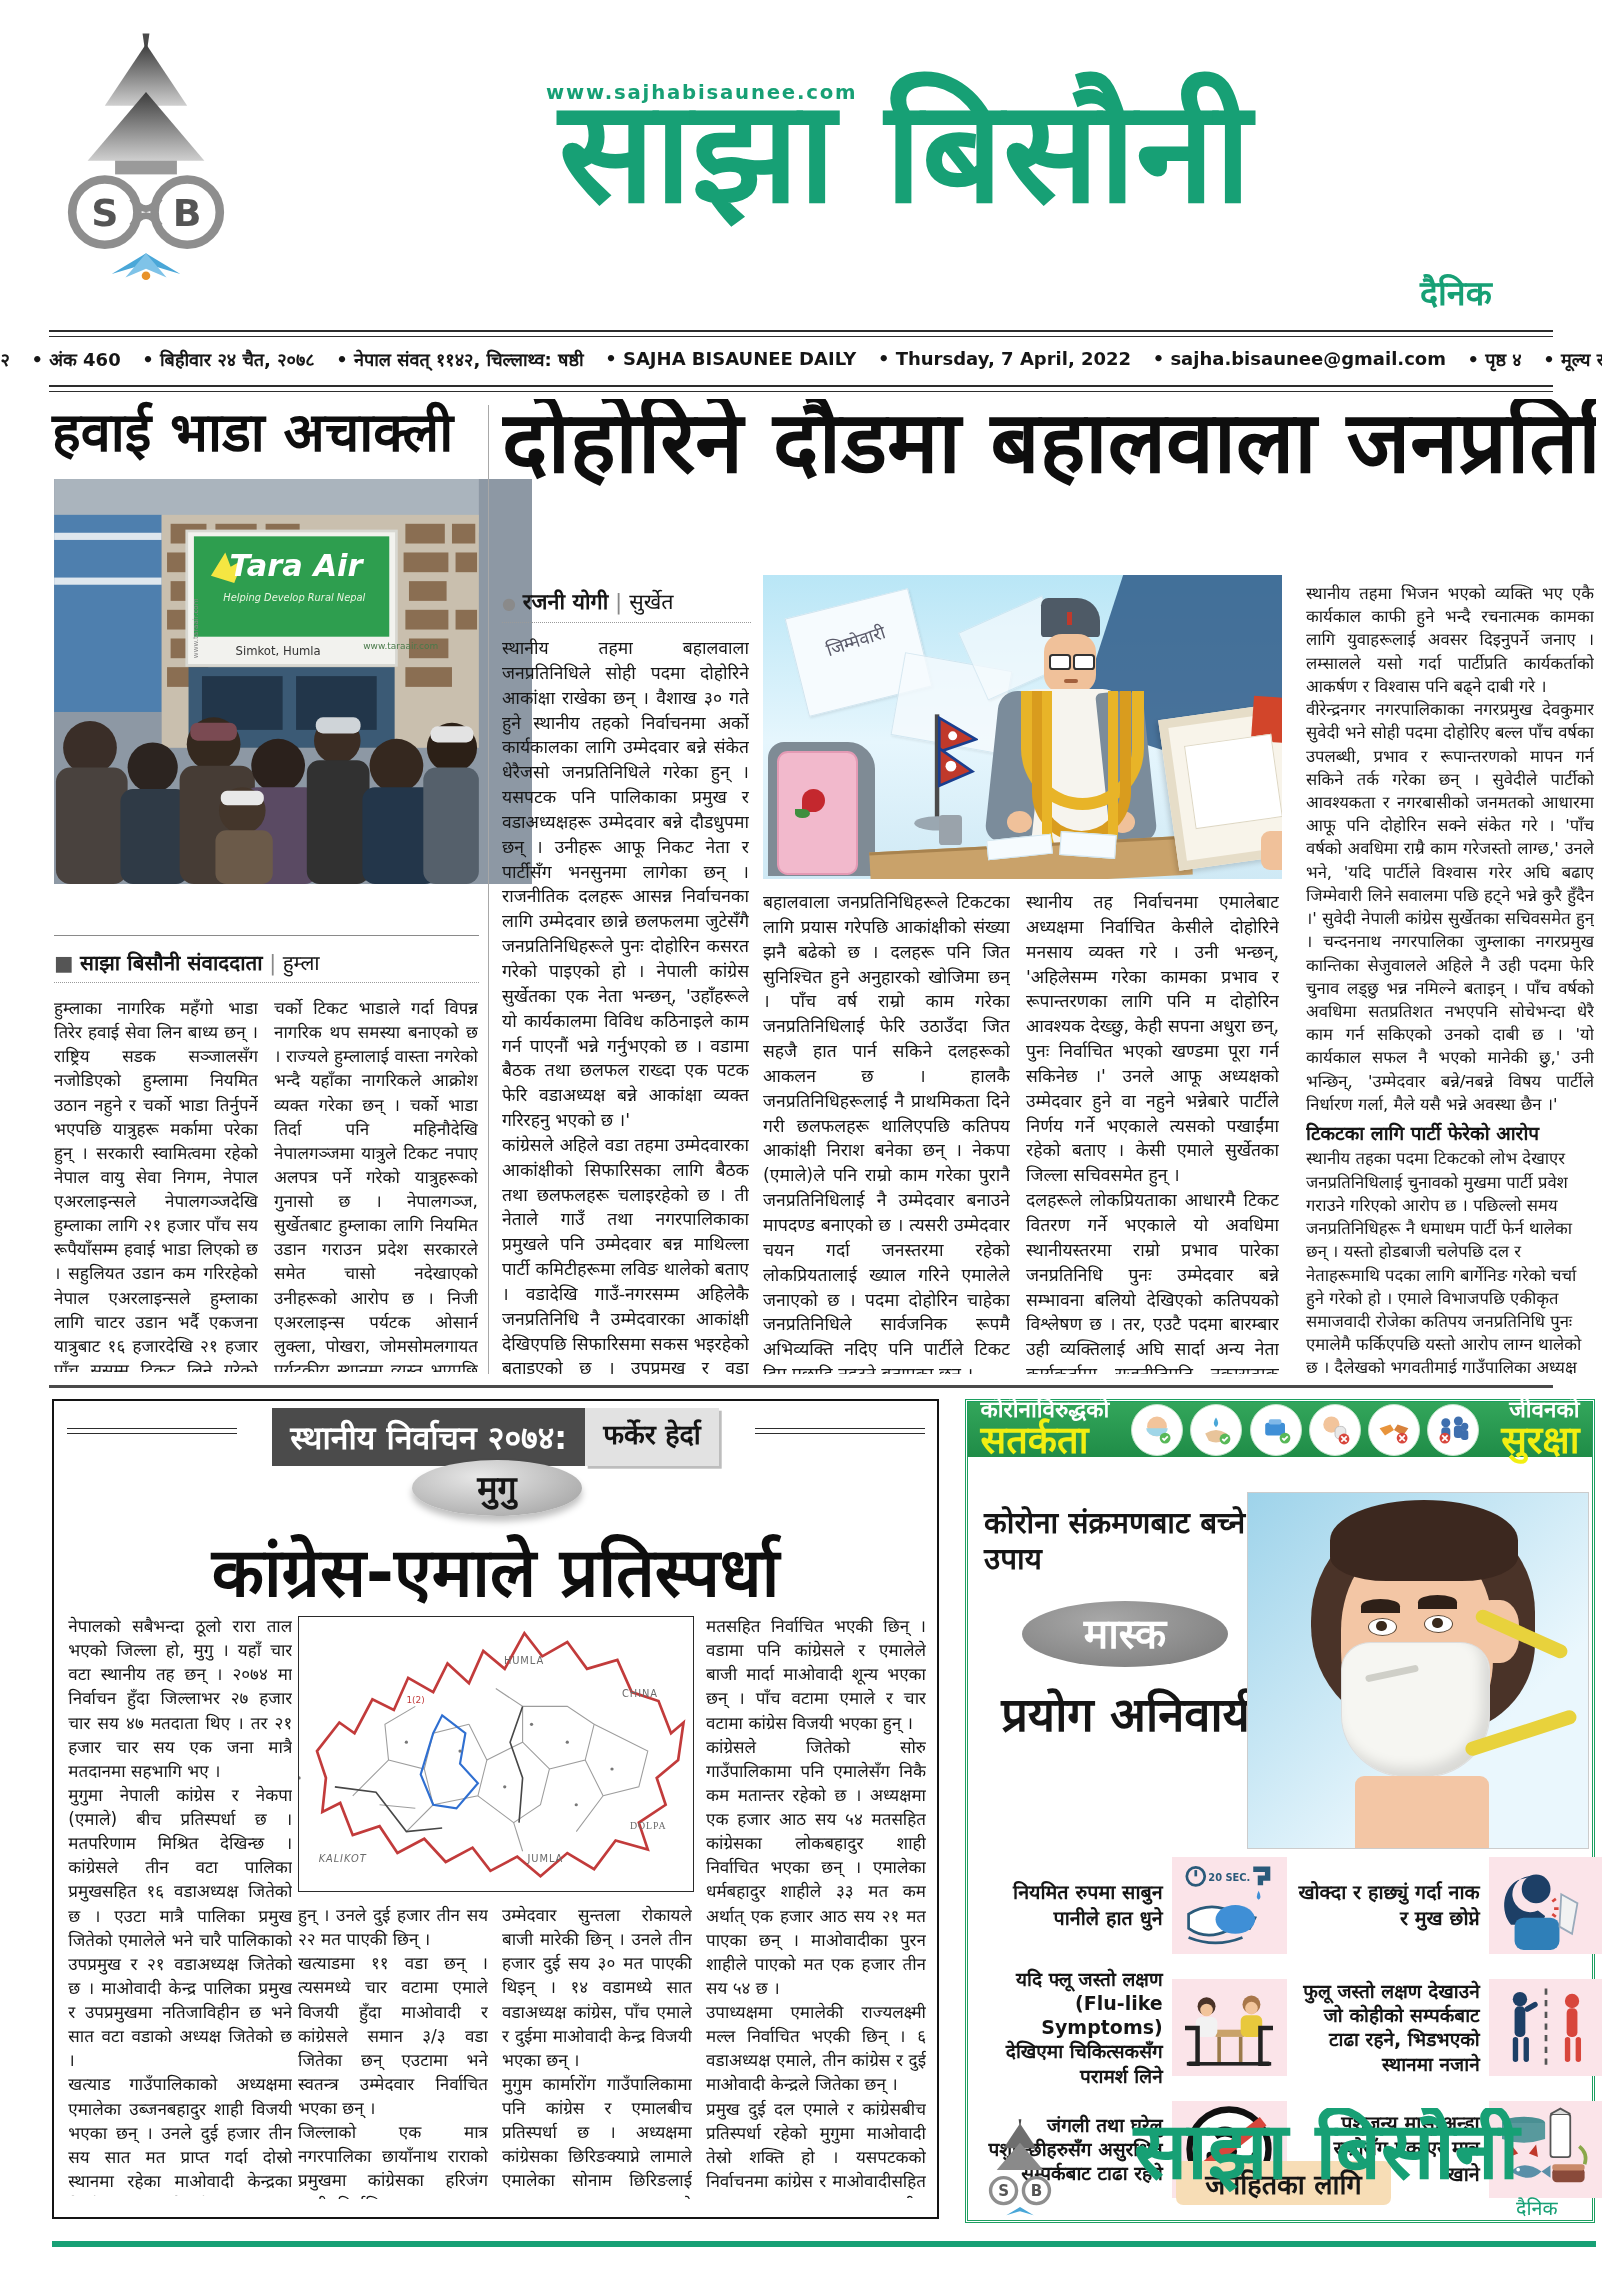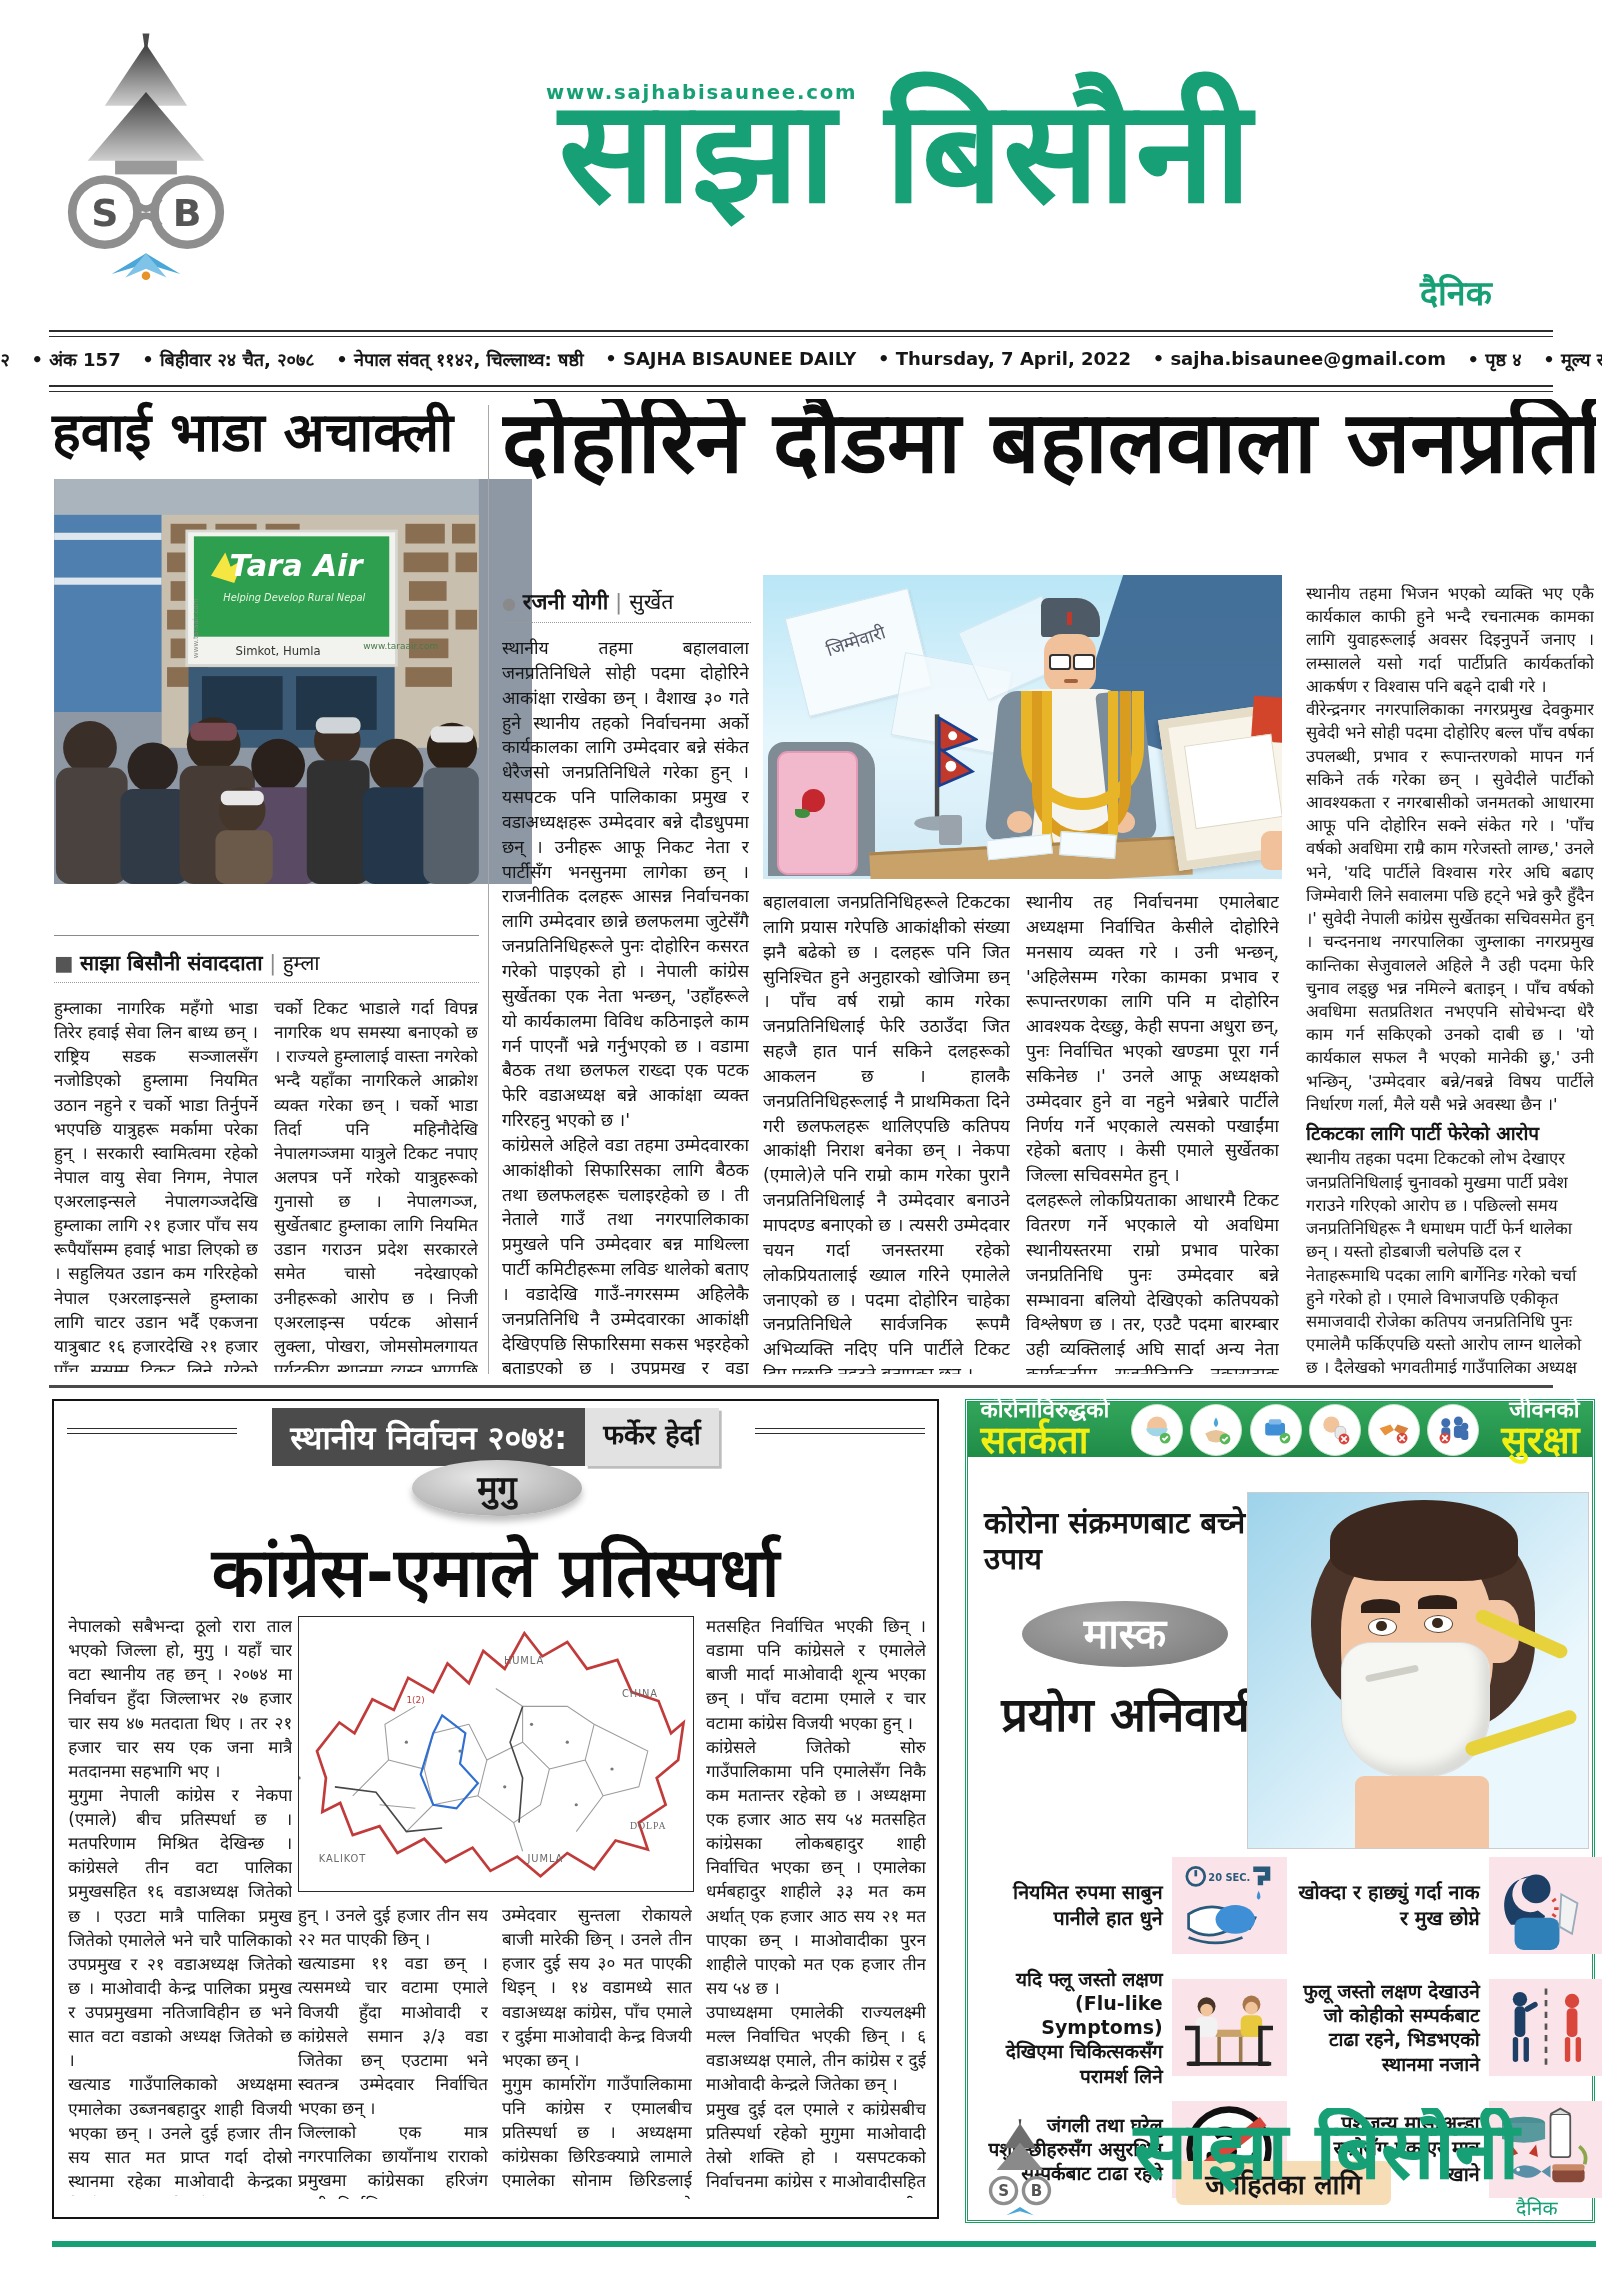--- a/index.html
+++ b/index.html
@@ -61,21 +61,21 @@
   <div class="abs green" style="left:546px;top:81px;font-size:19.7px;letter-spacing:1.8px;font-weight:bold;">www.sajhabisaunee.com</div>
 
   <div class="abs green b center" style="left:269px;top:70px;width:1272px;height:206px;font-size:142px;line-height:1.15;overflow:hidden;">साझा बिसौनी</div>
 
   <div class="abs green b" style="left:1420px;top:269px;font-size:34px;">दैनिक</div>
 
   <div class="abs double-rule" style="left:49px;top:330px;width:1504px;"></div>
   <div class="abs" style="left:49px;top:337px;width:1504px;">
     <div class="dateline">
       <span class="dl-item">वर्ष १२</span>
-      <span class="dl-item">अंक 157</span>
+      <span class="dl-item">अंक 460</span>
       <span class="dl-item">बिहीवार २४ चैत, २०७८</span>
       <span class="dl-item">नेपाल संवत् ११४२, चिल्लाथ्व: षष्ठी</span>
       <span class="dl-item">SAJHA BISAUNEE DAILY</span>
       <span class="dl-item">Thursday, 7 April, 2022</span>
       <span class="dl-item">sajha.bisaunee@gmail.com</span>
       <span class="dl-item">पृष्ठ ४</span>
       <span class="dl-item">मूल्य रू. ५ ।–</span>
     </div>
   </div>
   <div class="abs double-rule" style="left:49px;top:385px;width:1504px;"></div>
@@ -293,21 +293,21 @@
             <circle cx="260" cy="120" r="1.8"></circle>
           <circle cx="90,180" cy="180" r="1.8"></circle>
             <circle cx="310" cy="210" r="1.8"></circle>
         </g>
         <text x="120" y="96" font-size="10" fill="#c23b3b">1(2)</text>
       </svg>
       <div class="mapLabel" style="left:52%;top:14%;">HUMLA</div>
       <div class="mapLabel" style="left:82%;top:26%;">CHINA</div>
       <div class="mapLabel" style="left:84%;top:74%;font-family:Liberation Serif, serif;">DOLPA</div>
       <div class="mapLabel" style="left:58%;top:86%;">JUMLA</div>
-      <div class="mapLabel" style="left:5%;top:86%;">KALIKOT</div>
+      <div class="mapLabel" style="left:5%;top:86%;font-style:italic;">KALIKOT</div>
     </div>
 
     <div class="col" style="left:244px;top:502px;width:190px;height:296px;">हुन् । उनले दुई हजार तीन सय २२ मत पाएकी छिन् ।
 खत्याडमा ११ वडा छन् । त्यसमध्ये चार वटामा एमाले विजयी हुँदा माओवादी र कांग्रेसले समान ३/३ वडा जितेका छन् एउटामा भने स्वतन्त्र उम्मेदवार निर्वाचित भएका छन् ।
 जिल्लाको एक मात्र नगरपालिका छायाँनाथ राराको प्रमुखमा कांग्रेसका हरिजंग शाही निर्वाचित भएका छन् । शाहीले तीन हजार पाँच सय ६० मत ल्याउँदा उनका निकटम प्रतिद्वन्द्वी एमालेका जितबहादुर मल्लले तीन हजार चार सय ४१ पाएका छन् ।
 उपप्रमुखमा भने एमाले</div>
     <div class="col" style="left:448px;top:502px;width:190px;height:296px;">उम्मेदवार सुन्तला रोकायले बाजी मारेकी छिन् । उनले तीन हजार दुई सय ३० मत पाएकी थिइन् । १४ वडामध्ये सात वडाअध्यक्ष कांग्रेस, पाँच एमाले र दुईमा माओवादी केन्द्र विजयी भएका छन् ।
 मुगुम कार्मारोंग गाउँपालिकामा पनि कांग्रेस र एमालबीच प्रतिस्पर्धा छ । अध्यक्षमा कांग्रेसका छिरिङक्याप्ने लामाले एमालेका सोनाम छिरिङलाई एक सय ४४ मतअन्तरले पराजित गरेका छन् । लामाले एक हजार एक सय ७० मत पाउँदा छिरिङले एक हजार २६ मत पाएका हुन् ।
 उपाध्यक्षमा भने एमालेका छिरिङ तामाङ एक हजार ६०</div>
     <div class="col" style="left:652px;top:213px;width:220px;height:584px;">मतसहित निर्वाचित भएकी छिन् । वडामा पनि कांग्रेसले र एमालेले बाजी मार्दा माओवादी शून्य भएका छन् । पाँच वटामा एमाले र चार वटामा कांग्रेस विजयी भएका हुन् ।

